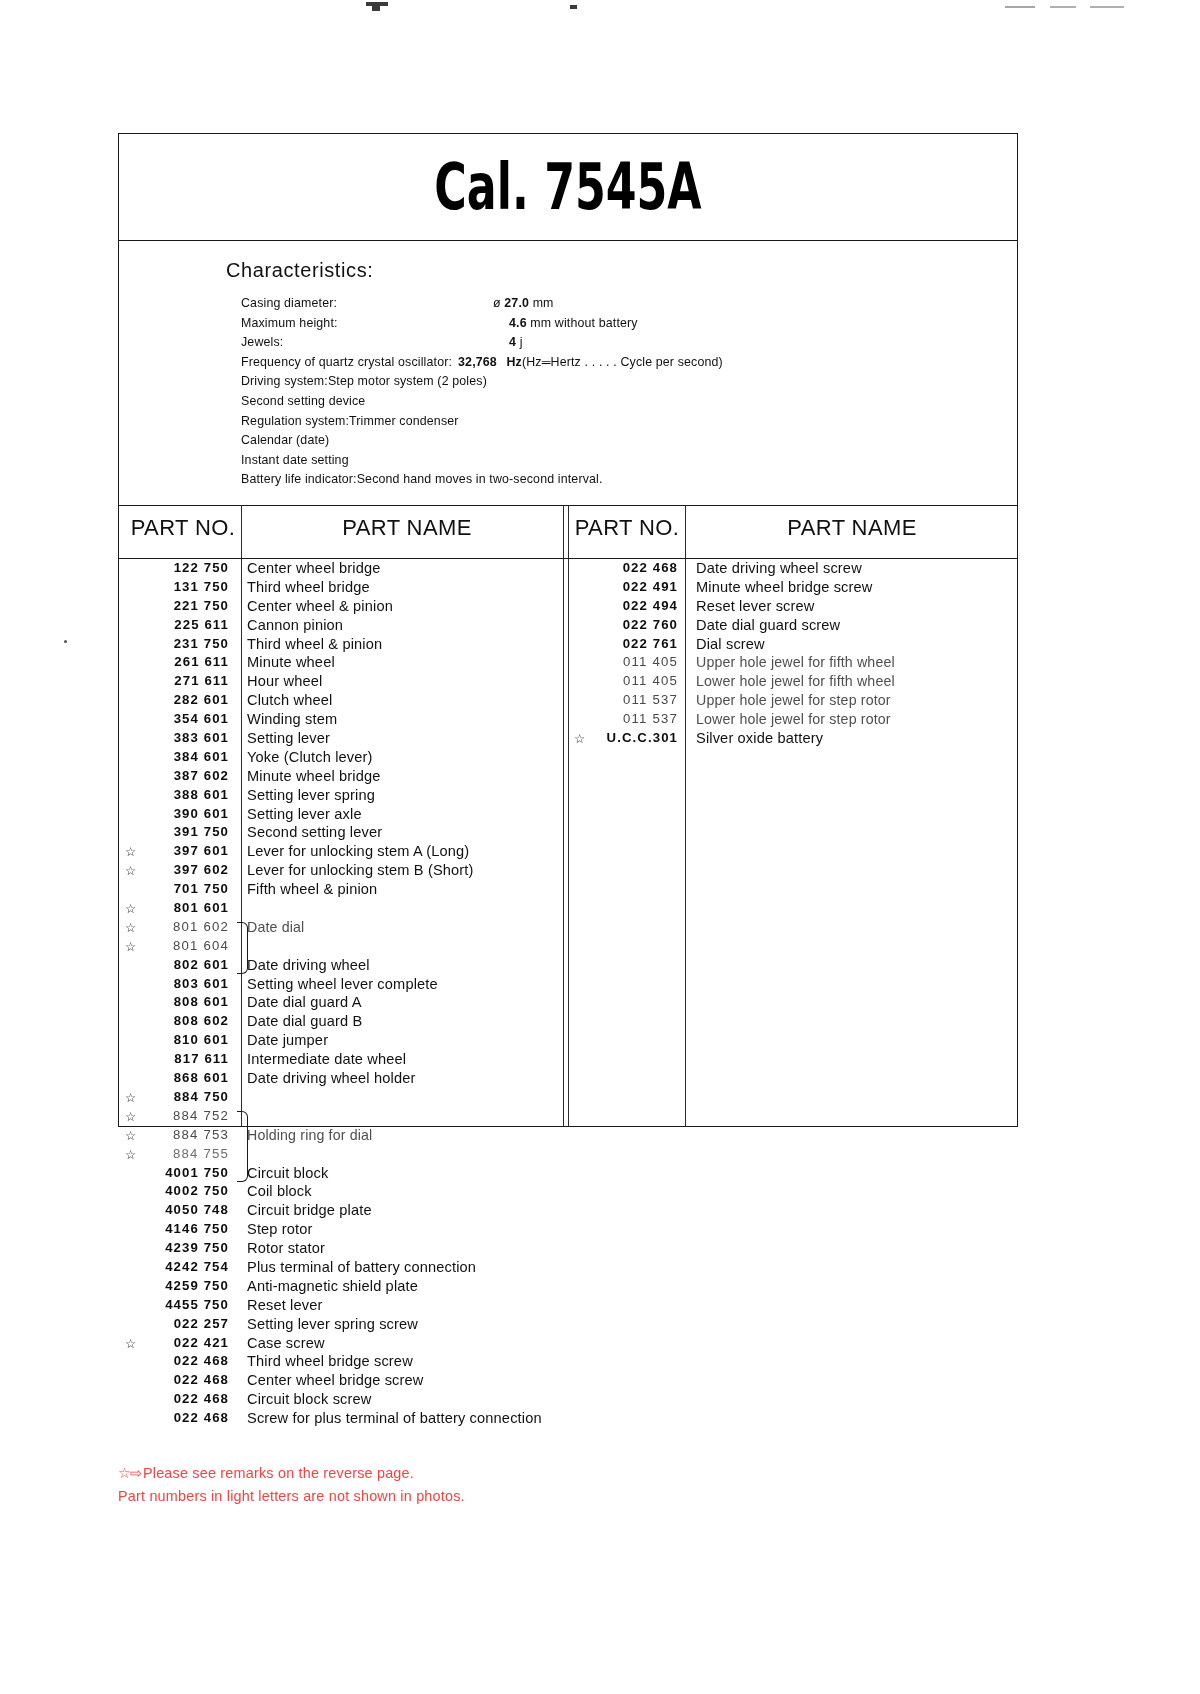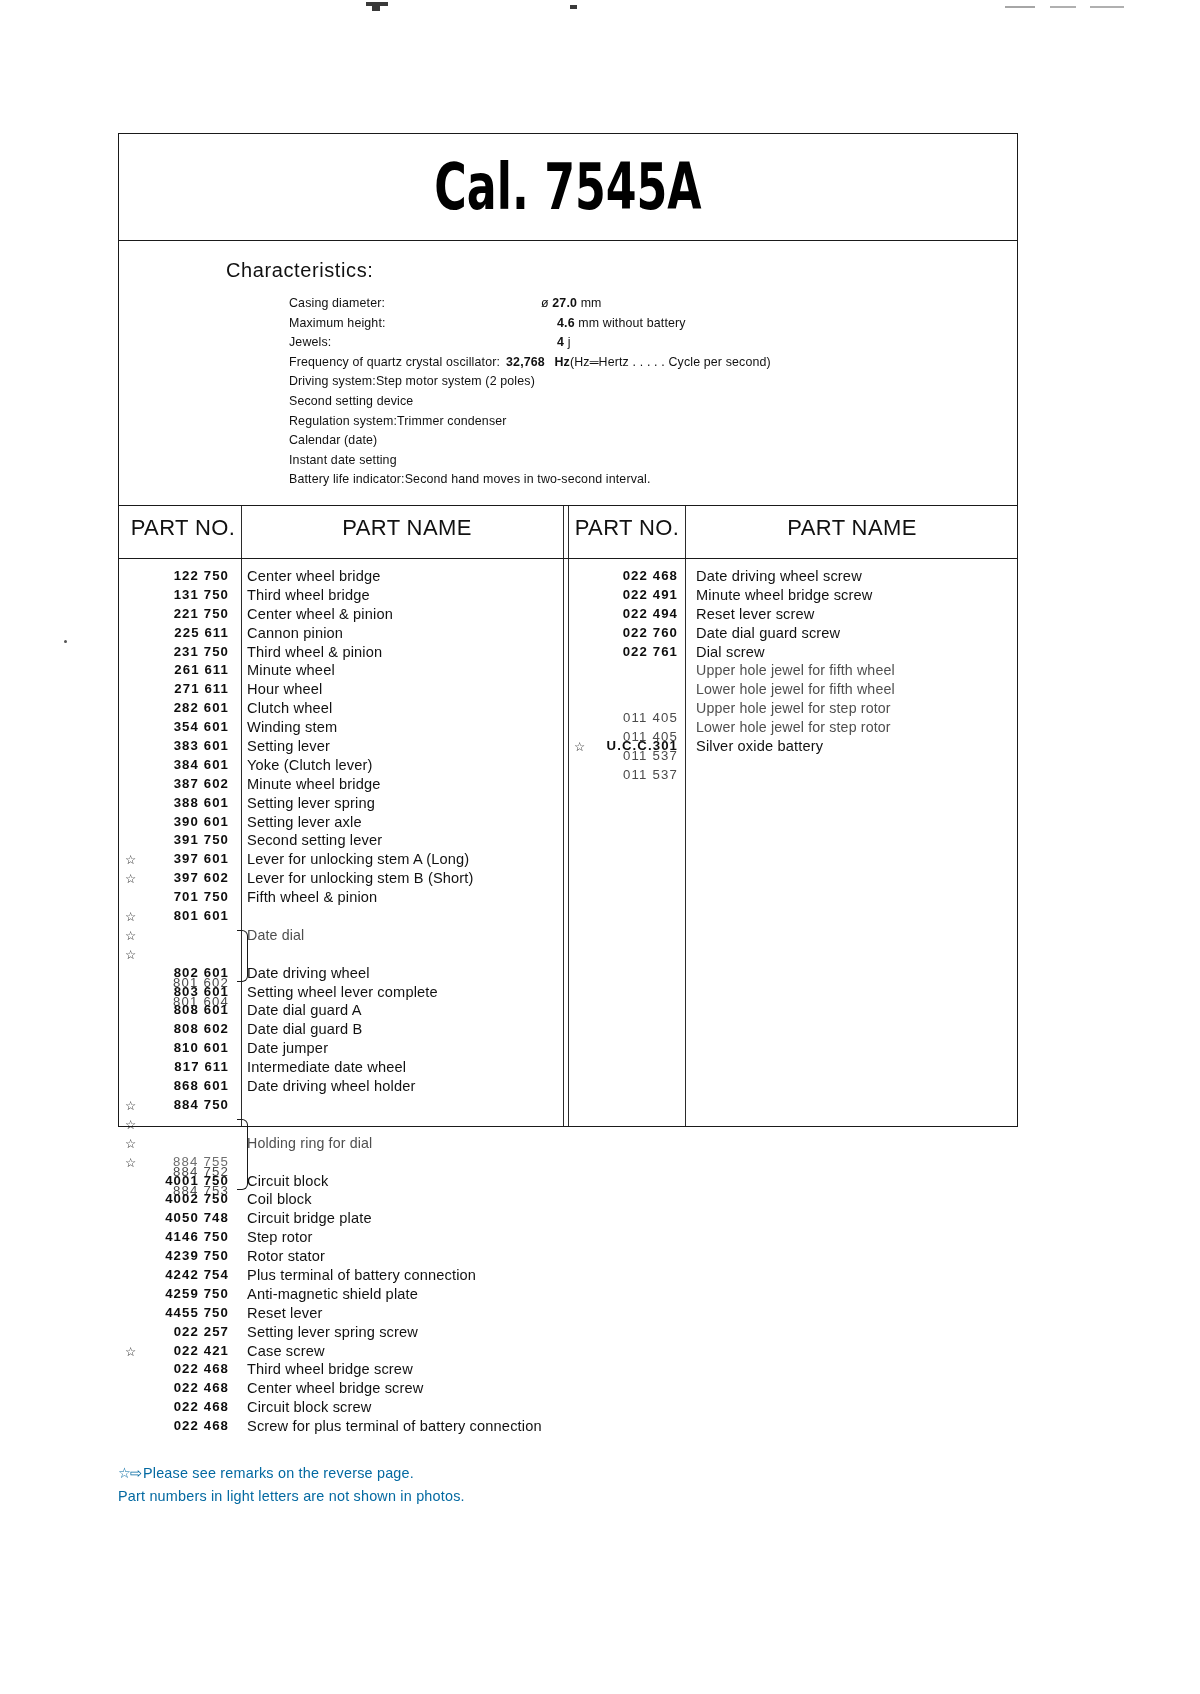--- a/index.html
+++ b/index.html
@@ -80,21 +80,20 @@
     top: 55px;
     width: 740px;
   }
   .char-row {
     height: 19.6px;
     font-size: 12.4px;
     letter-spacing: 0.15px;
     color: #111;
     white-space: nowrap;
     position: relative;
-    margin-left: 48px;
   }
   .char-row .c-label { display: inline; }
   .char-row .c-value {
     position: absolute;
     left: 252px;
     top: 0;
     font-weight: bold;
   }
   .char-row .c-value .unit {
     font-weight: normal;
@@ -146,21 +145,21 @@
   .vrule.v2b { left: 449px; }
   .vrule.v3 { left: 566px; }
 
   .tbody {
     position: absolute;
     top: 52px;
     left: 0; right: 0; bottom: 0;
   }
   .col {
     position: absolute;
-    top: 10px;
+    top: 2px;
   }
   .col-left  { left: 0px;   width: 444px; }
   .col-right { left: 449px; width: 445px; }
 
   .prow {
     height: 18.9px;
     position: relative;
     white-space: nowrap;
   }
   .pnum {
@@ -172,21 +171,20 @@
     box-sizing: border-box;
     font-size: 13.2px;
     font-weight: bold;
     letter-spacing: 1.1px;
     color: #0d0d0d;
   }
   .pnum.light {
     font-weight: normal;
     letter-spacing: 1.2px;
     color: #4a4a4a;
-    margin-top: 48px;
   }
   .pnum.faint {
     font-weight: normal;
     letter-spacing: 1.2px;
     color: #6e6e6e;
   }
   .star {
     position: absolute;
     left: 6px;
     top: 1px;
@@ -220,21 +218,21 @@
     pointer-events: none;
   }
 
   
   .footer {
     position: absolute;
     left: 118px;
     top: 1462px;
     width: 760px;
     font-size: 14.4px;
-    color: #0369a1;
+    color: #ef4444;
     letter-spacing: 0.2px;
     line-height: 23px;
   }
   .footer .fline { white-space: nowrap; }
   .f-mark { letter-spacing: -1px; margin-right: 2px; }
 
   .dot-mark {
     position: absolute;
     width: 3px; height: 3px;
     background: #555;

